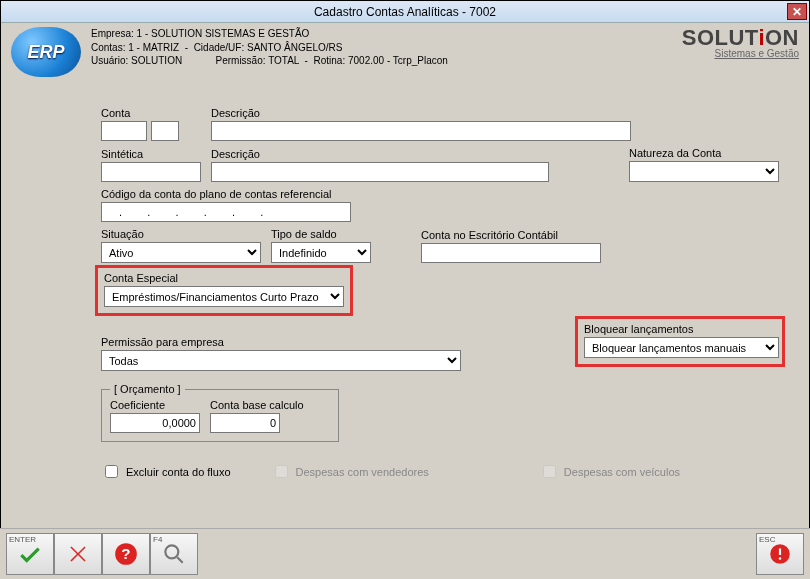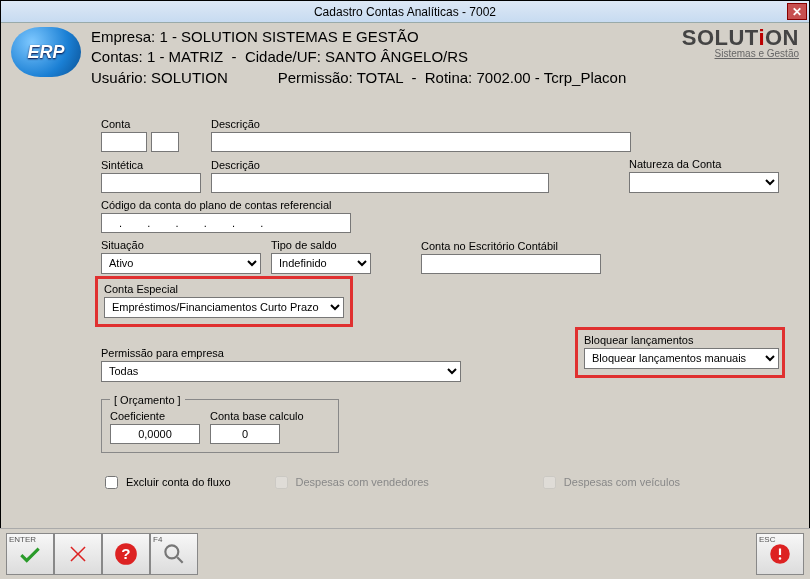--- a/index.html
+++ b/index.html
@@ -43,21 +43,21 @@
   }
   .logo-erp {
     width: 70px; height: 50px;
     background: radial-gradient(circle at 30% 30%, #7ec8ff, #1a7fd4 60%, #0b4f91 100%);
     border-radius: 50%/60%;
     position: relative;
     display:flex;align-items:center;justify-content:center;
     color:#fff;font-weight:bold;font-style:italic;font-size:18px;
     text-shadow:0 1px 2px #003;
   }
-  .header-info { flex: 1; line-height: 1.35; font-size: 15px; color: #000; }
+  .header-info { flex: 1; line-height: 1.35; font-size: 10px; color: #000; }
   .header-info span { display:inline; }
   .logo-solution {
     text-align: right;
     line-height: 1;
   }
   .logo-solution .big {
     font-size: 22px; font-weight: 700; letter-spacing: 0.5px; color: #444;
     font-family: Arial, sans-serif;
   }
   .logo-solution .big .red { color: #b00; }
@@ -83,21 +83,21 @@
     padding: 4px 6px 6px 6px;
     margin: -4px -6px 4px -6px;
   }
   fieldset {
     border: 1px solid #888;
     padding: 4px 8px 8px 8px;
     margin: 6px 0;
     display: inline-block;
   }
   fieldset legend { font-size: 11px; padding: 0 4px; }
-  .numbox { text-align: center; }
+  .numbox { text-align: right; }
   .check-row { display:flex; gap: 40px; margin-top: 14px; align-items:center;}
   .check-row label { display:flex; align-items:center; gap:5px; }
   input[type="checkbox"] { width:13px; height:13px; }
   .disabled-check { color:#888; }
   .disabled-check input[type="checkbox"]{ opacity:0.5; }
   .footer {
     position: absolute;
     bottom: 0; left: 0; right: 0;
     background: #d4d0c8;
     border-top: 1px solid #aaa;

